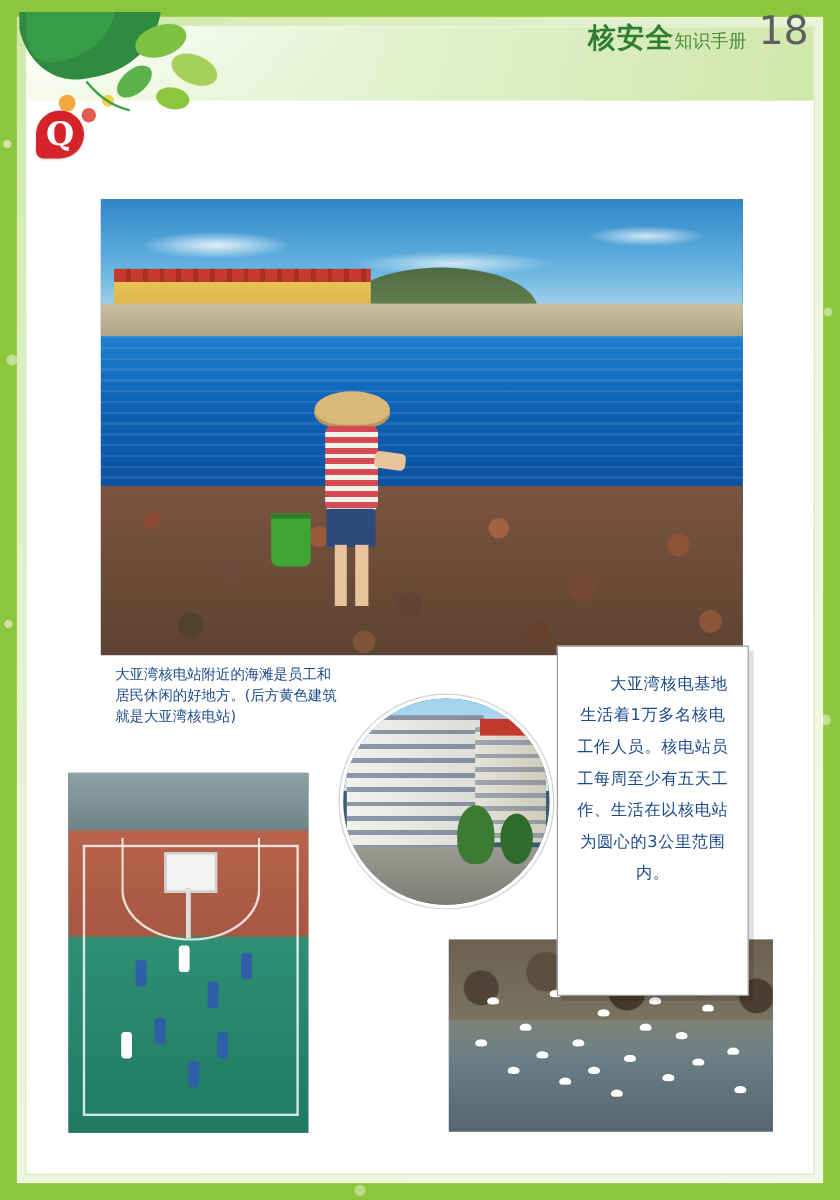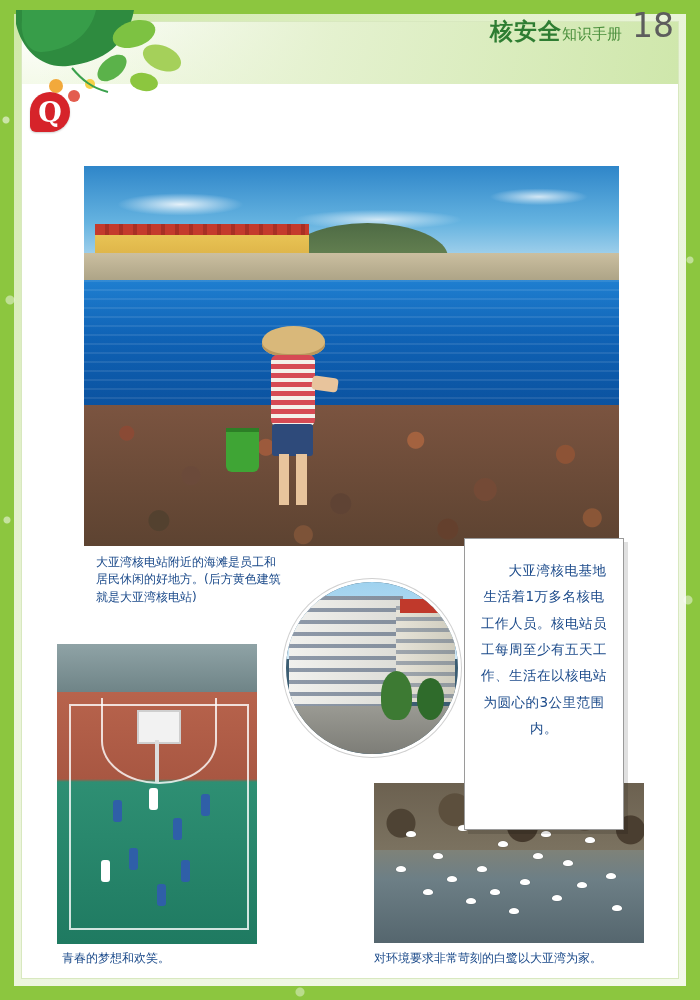--- a/index.html
+++ b/index.html
@@ -387,21 +387,20 @@
     <div class="court-pole"></div>
     <div class="player p1"></div>
     <div class="player p2"></div>
     <div class="player p3"></div>
     <div class="player p4"></div>
     <div class="player p5"></div>
     <div class="player p6"></div>
     <div class="player p7"></div>
     <div class="player p8"></div>
   </div>
-  <div class="cap" id="cap-court">青春的梦想和欢笑。</div>
 
   <div class="photo" id="photo-egrets">
     <div class="eg-water"></div>
     <div class="eg-rocks"></div>
     <div class="bird" style="left:12%;top:30%"></div>
     <div class="bird" style="left:22%;top:44%"></div>
     <div class="bird" style="left:31%;top:26%"></div>
     <div class="bird" style="left:38%;top:52%"></div>
     <div class="bird" style="left:46%;top:36%"></div>
     <div class="bird" style="left:54%;top:60%"></div>
@@ -413,17 +412,16 @@
     <div class="bird" style="left:34%;top:72%"></div>
     <div class="bird" style="left:50%;top:78%"></div>
     <div class="bird" style="left:66%;top:70%"></div>
     <div class="bird" style="left:88%;top:76%"></div>
     <div class="bird" style="left:8%;top:52%"></div>
     <div class="bird" style="left:27%;top:58%"></div>
     <div class="bird" style="left:43%;top:66%"></div>
     <div class="bird" style="left:59%;top:44%"></div>
     <div class="bird" style="left:75%;top:62%"></div>
   </div>
-  <div class="cap" id="cap-egret">对环境要求非常苛刻的白鹭以大亚湾为家。</div>
 
   <div class="text-box">大亚湾核电基地生活着1万多名核电工作人员。核电站员工每周至少有五天工作、生活在以核电站为圆心的3公里范围内。</div>
 
 </div>
 
 </body></html>

